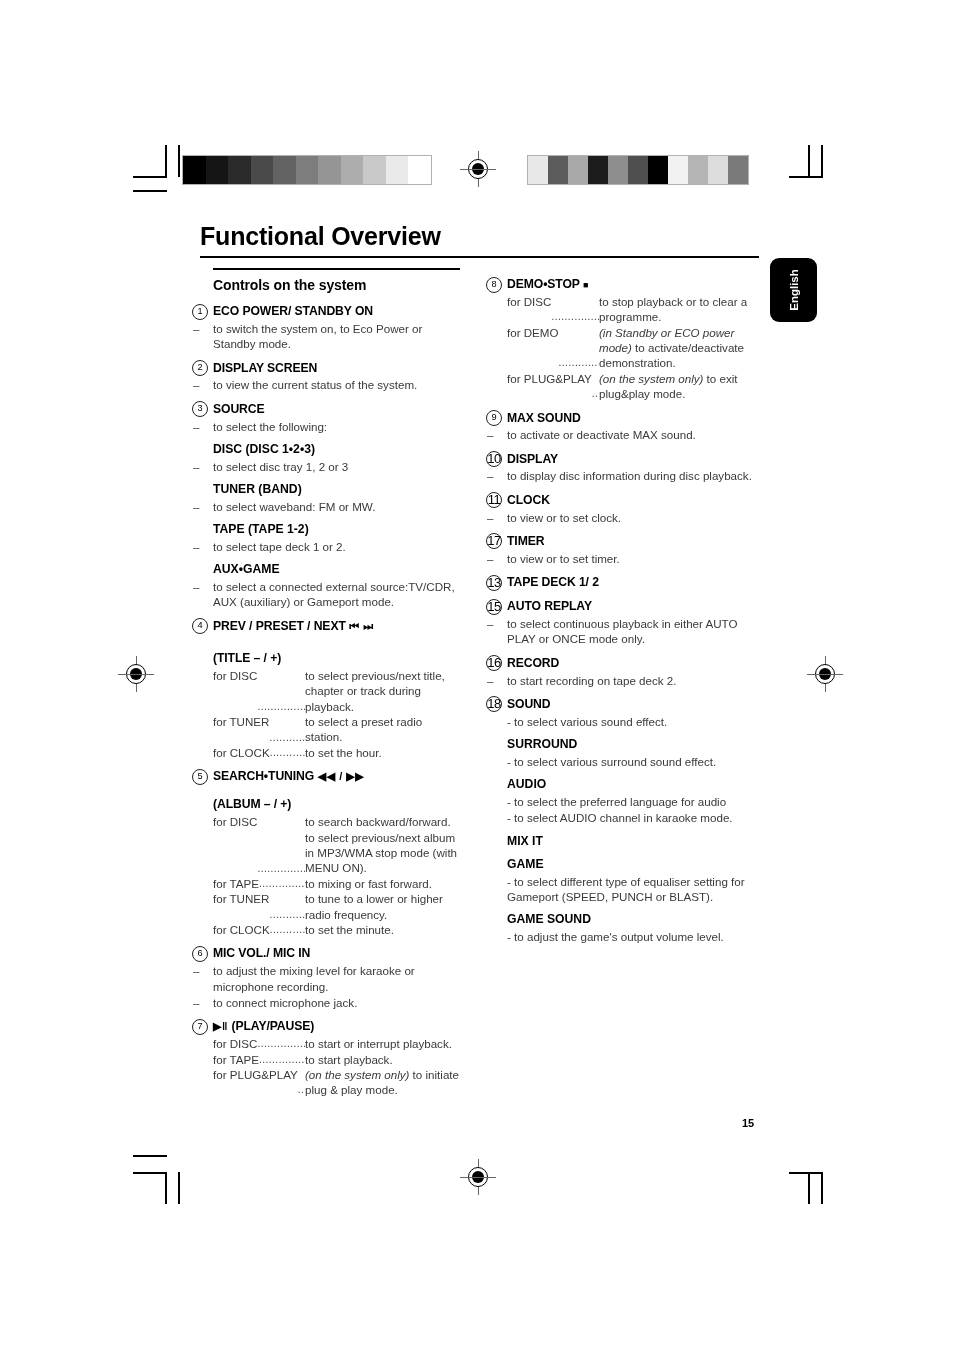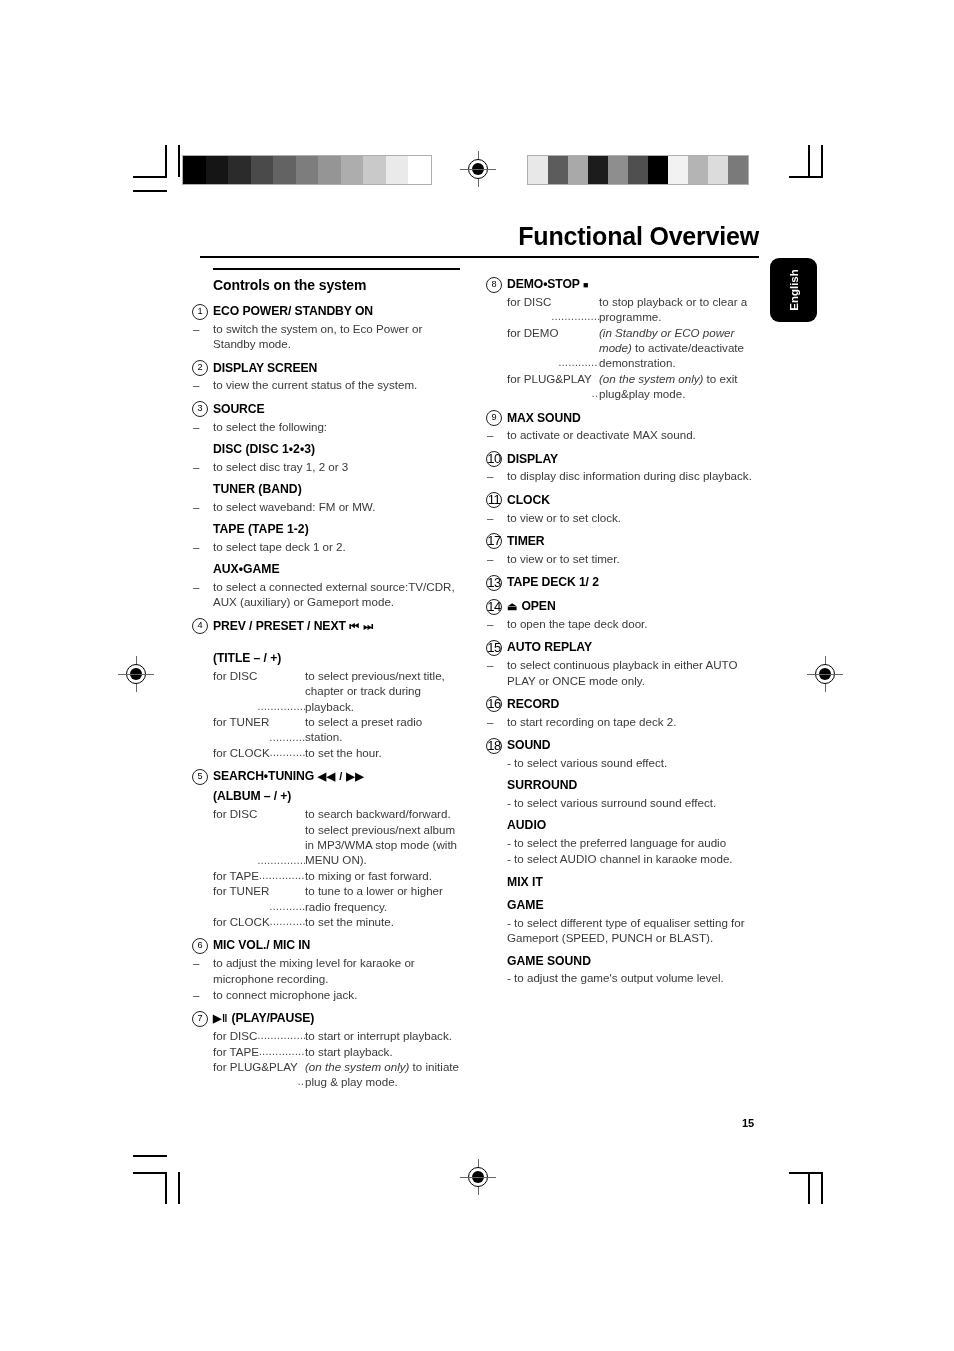--- a/index.html
+++ b/index.html
@@ -20,21 +20,21 @@
   .reg i::after{content:"";position:absolute;left:3px;top:3px;right:3px;bottom:3px;background:#000;border-radius:50%;}
 
   
   .calib{position:absolute;display:flex;height:28px;border:0.8px solid #b0b0b0;box-sizing:content-box;}
   .calib span{width:22.5px;height:100%;display:block;}
   .calib.right span{width:20px;}
 
   
   .title{
     position:absolute;left:200px;top:222px;width:559px;
-    text-align:right;font-size:25px;font-weight:bold;
+    text-align:left;font-size:25px;font-weight:bold;
     letter-spacing:-0.2px;
   }
   .title-rule{position:absolute;left:200px;top:256px;width:559px;height:2.4px;background:#000;}
 
   
   .lang-tab{
     position:absolute;left:770px;top:258px;width:47px;height:64px;
     background:#000;border-radius:9px;
   }
   .lang-tab span{
@@ -196,21 +196,21 @@
           <div class="lead">
             <div class="lead-col">
               <span class="lbl2">for CLOCK </span>
               <span class="d2">........................................</span>
             </div>
             <div class="lead-body">to set the hour.</div>
           </div>
         </div>
         <div class="entry">
           <div class="ehead"><span class="num">5</span>SEARCH•TUNING<span class="sym"> ◀◀ / ▶▶</span></div>
-          <div class="ehead" style="margin-top: 4px;">(ALBUM – / +)</div>
+          <div class="ehead" style="margin-top: 12px;">(ALBUM – / +)</div>
           <div class="lead">
             <div class="lead-col">
               <span class="lbl2">for DISC </span>
               <span class="d2">........................................</span>
             </div>
             <div class="lead-body">to search backward/forward. to select previous/next album in MP3/WMA stop mode (with MENU ON).</div>
           </div>
           <div class="lead">
             <div class="lead-col">
               <span class="lbl2">for TAPE </span>
@@ -302,24 +302,20 @@
         <div class="entry">
           <div class="ehead"><span class="num wide">11</span>CLOCK</div>
           <div class="dash">to view or to set clock.</div>
         </div>
         <div class="entry">
           <div class="ehead"><span class="num wide">17</span>TIMER</div>
           <div class="dash">to view or to set timer.</div>
         </div>
         <div class="entry">
           <div class="ehead"><span class="num wide">13</span>TAPE DECK 1/ 2</div>
-        </div>
-        <div class="entry">
-          <div class="ehead"><span class="num wide">14</span><span class="sym">⏏ </span>OPEN</div>
-          <div class="dash">to open the tape deck door.</div>
         </div>
         <div class="entry">
           <div class="ehead"><span class="num wide">15</span>AUTO REPLAY</div>
           <div class="dash">to select continuous playback in either AUTO PLAY or ONCE mode only.</div>
         </div>
         <div class="entry">
           <div class="ehead"><span class="num wide">16</span>RECORD</div>
           <div class="dash">to start recording on tape deck 2.</div>
         </div>
         <div class="entry">

